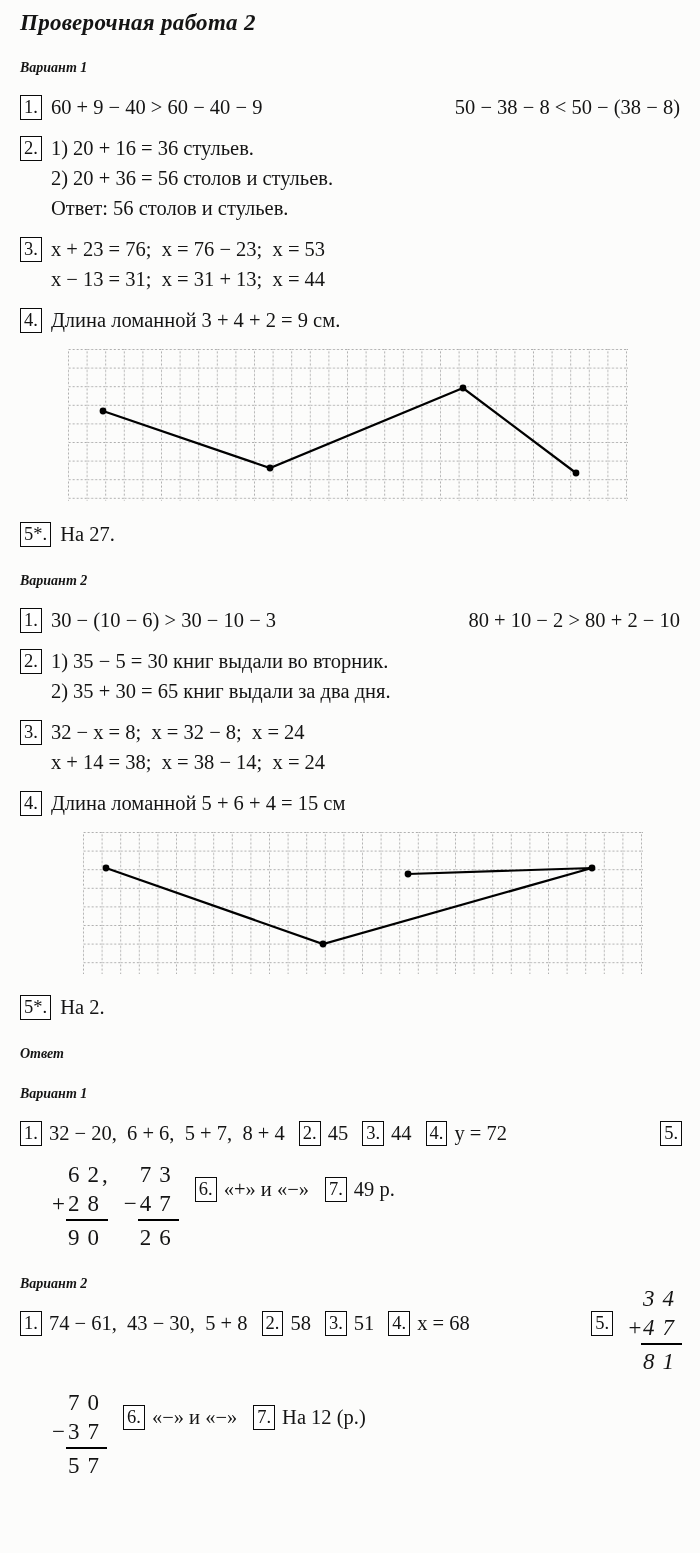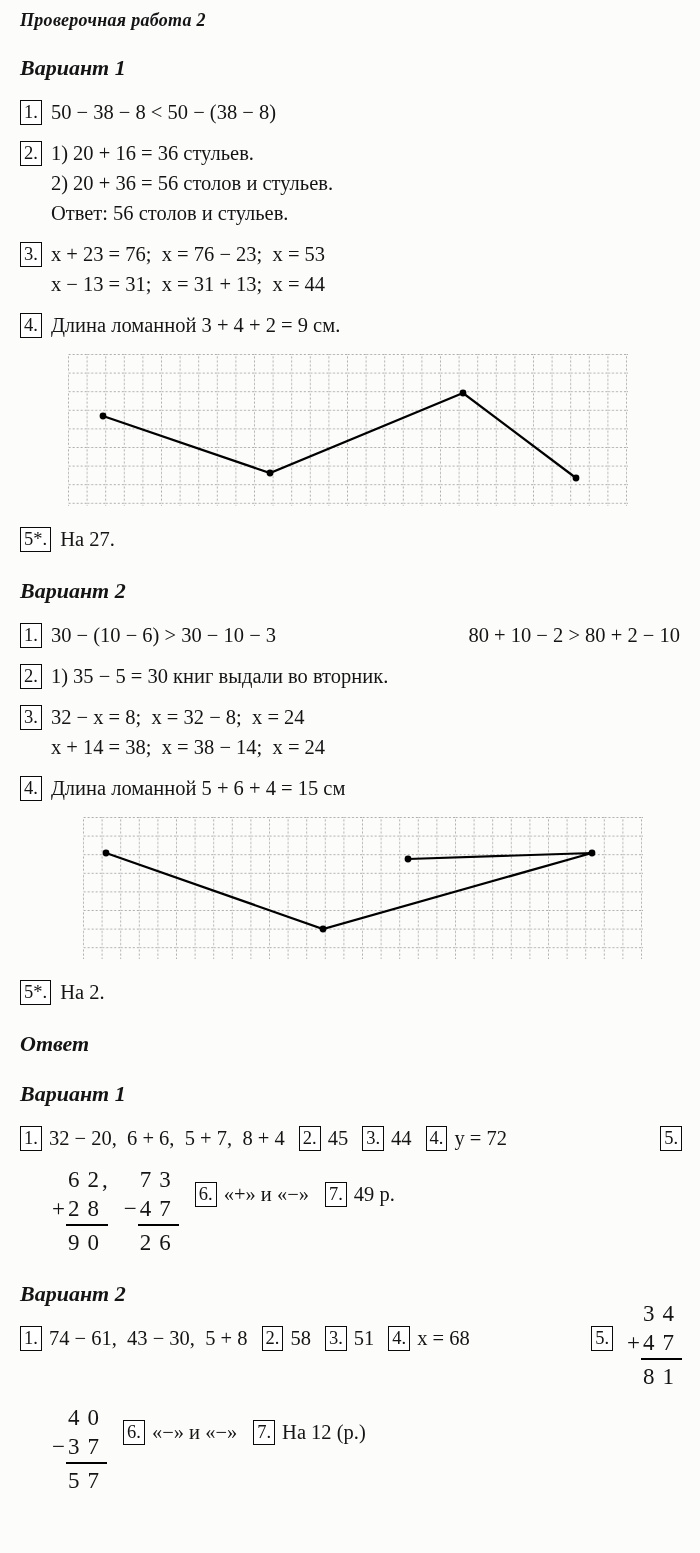--- a/index.html
+++ b/index.html
@@ -1,22 +1,22 @@
 <!DOCTYPE html>
 <html><head>
 <meta charset="utf-8">
 <style>
   html,body{margin:0;padding:0;}
   body{
     width:700px;min-height:1553px;background:#fcfcfb;
     font-family:"Liberation Serif","DejaVu Serif",serif;color:#141414;
   }
   .page{padding:10px 18px 26px 20px;}
-  .doc-title{font-size:18px;font-weight:700;font-style:italic;letter-spacing:.3px;margin:0 0 16px;}
-  .variant-heading{font-size:22px;font-weight:700;font-style:italic;margin:24px 0 16px;}
+  .doc-title{font-size:23px;font-weight:700;font-style:italic;letter-spacing:.3px;margin:0 0 16px;}
+  .variant-heading{font-size:14px;font-weight:700;font-style:italic;margin:24px 0 16px;}
   .item{display:flex;align-items:flex-start;gap:9px;margin:11px 0;font-size:20.5px;line-height:30px;}
   .numbox{
     flex:0 0 auto;display:inline-block;border:1.6px solid #0a0a0a;
     padding:0 3px;font-size:18.5px;line-height:23px;margin-top:3px;background:#fff;
   }
   .itext{flex:1;min-width:0;}
   .eq-pair{display:flex;justify-content:space-between;padding-right:2px;}
   .figure{margin:14px 0;}
   .fig1{margin-left:48px;}
   .fig2{margin-left:63px;}
@@ -24,34 +24,35 @@
   .titem{display:inline-flex;align-items:flex-start;gap:7px;white-space:nowrap;}
   .push-right{margin-left:auto;}
   .colcalc{font-size:23px;line-height:29px;}
   .cc-row{display:flex;align-items:baseline;}
   .cc-sign{display:inline-block;width:16px;flex:0 0 16px;}
   .cc-num{letter-spacing:8px;}
   .cc-suffix{margin-left:-5px;}
   .cc-rule{border-top:2px solid #000;margin:1px 0 2px 14px;}
   .cols-row{margin-left:32px;gap:16px;}
   .cols-row .titem{margin-top:14px;}
-  .raise{margin-top:-24px;}
+  .raise{margin-top:-24px;font-style:italic;}
 </style>
 </head>
 <body>
 
 <div class="page">
 
   <div class="doc-title">Проверочная работа 2</div>
 
   <div class="variant-heading">Вариант 1</div>
 
   <div class="item">
     <span class="numbox">1.</span>
     <div class="itext eq-pair">
+      <span>60 + 9 − 40 &gt; 60 − 40 − 9</span>
       <span>50 − 38 − 8 &lt; 50 − (38 − 8)</span>
     </div>
   </div>
 
   <div class="item">
     <span class="numbox">2.</span>
     <div class="itext">
       <div>1) 20 + 16 = 36 стульев.</div>
       <div>2) 20 + 36 = 56 столов и стульев.</div>
       <div>Ответ: 56 столов и стульев.</div>
@@ -98,20 +99,21 @@
     <div class="itext eq-pair">
       <span>30 − (10 − 6) &gt; 30 − 10 − 3</span>
       <span>80 + 10 − 2 &gt; 80 + 2 − 10</span>
     </div>
   </div>
 
   <div class="item">
     <span class="numbox">2.</span>
     <div class="itext">
       <div>1) 35 − 5 = 30 книг выдали во вторник.</div>
+      <div>2) 35 + 30 = 65 книг выдали за два дня.</div>
     </div>
   </div>
 
   <div class="item">
     <span class="numbox">3.</span>
     <div class="itext">
       <div>32 − x = 8;&nbsp; x = 32 − 8;&nbsp; x = 24</div>
       <div>x + 14 = 38;&nbsp; x = 38 − 14;&nbsp; x = 24</div>
     </div>
   </div>
@@ -248,21 +250,21 @@
         <span class="cc-sign"></span>
         <span class="cc-num">81</span>
       </div>
     </div>
   </div>
 
   <div class="test-row cols-row">
     <div class="colcalc">
       <div class="cc-row">
         <span class="cc-sign"></span>
-        <span class="cc-num">40</span>
+        <span class="cc-num">70</span>
       </div>
       <div class="cc-row">
         <span class="cc-sign">−</span>
         <span class="cc-num">37</span>
       </div>
       <div class="cc-rule"></div>
       <div class="cc-row">
         <span class="cc-sign"></span>
         <span class="cc-num">57</span>
       </div>

